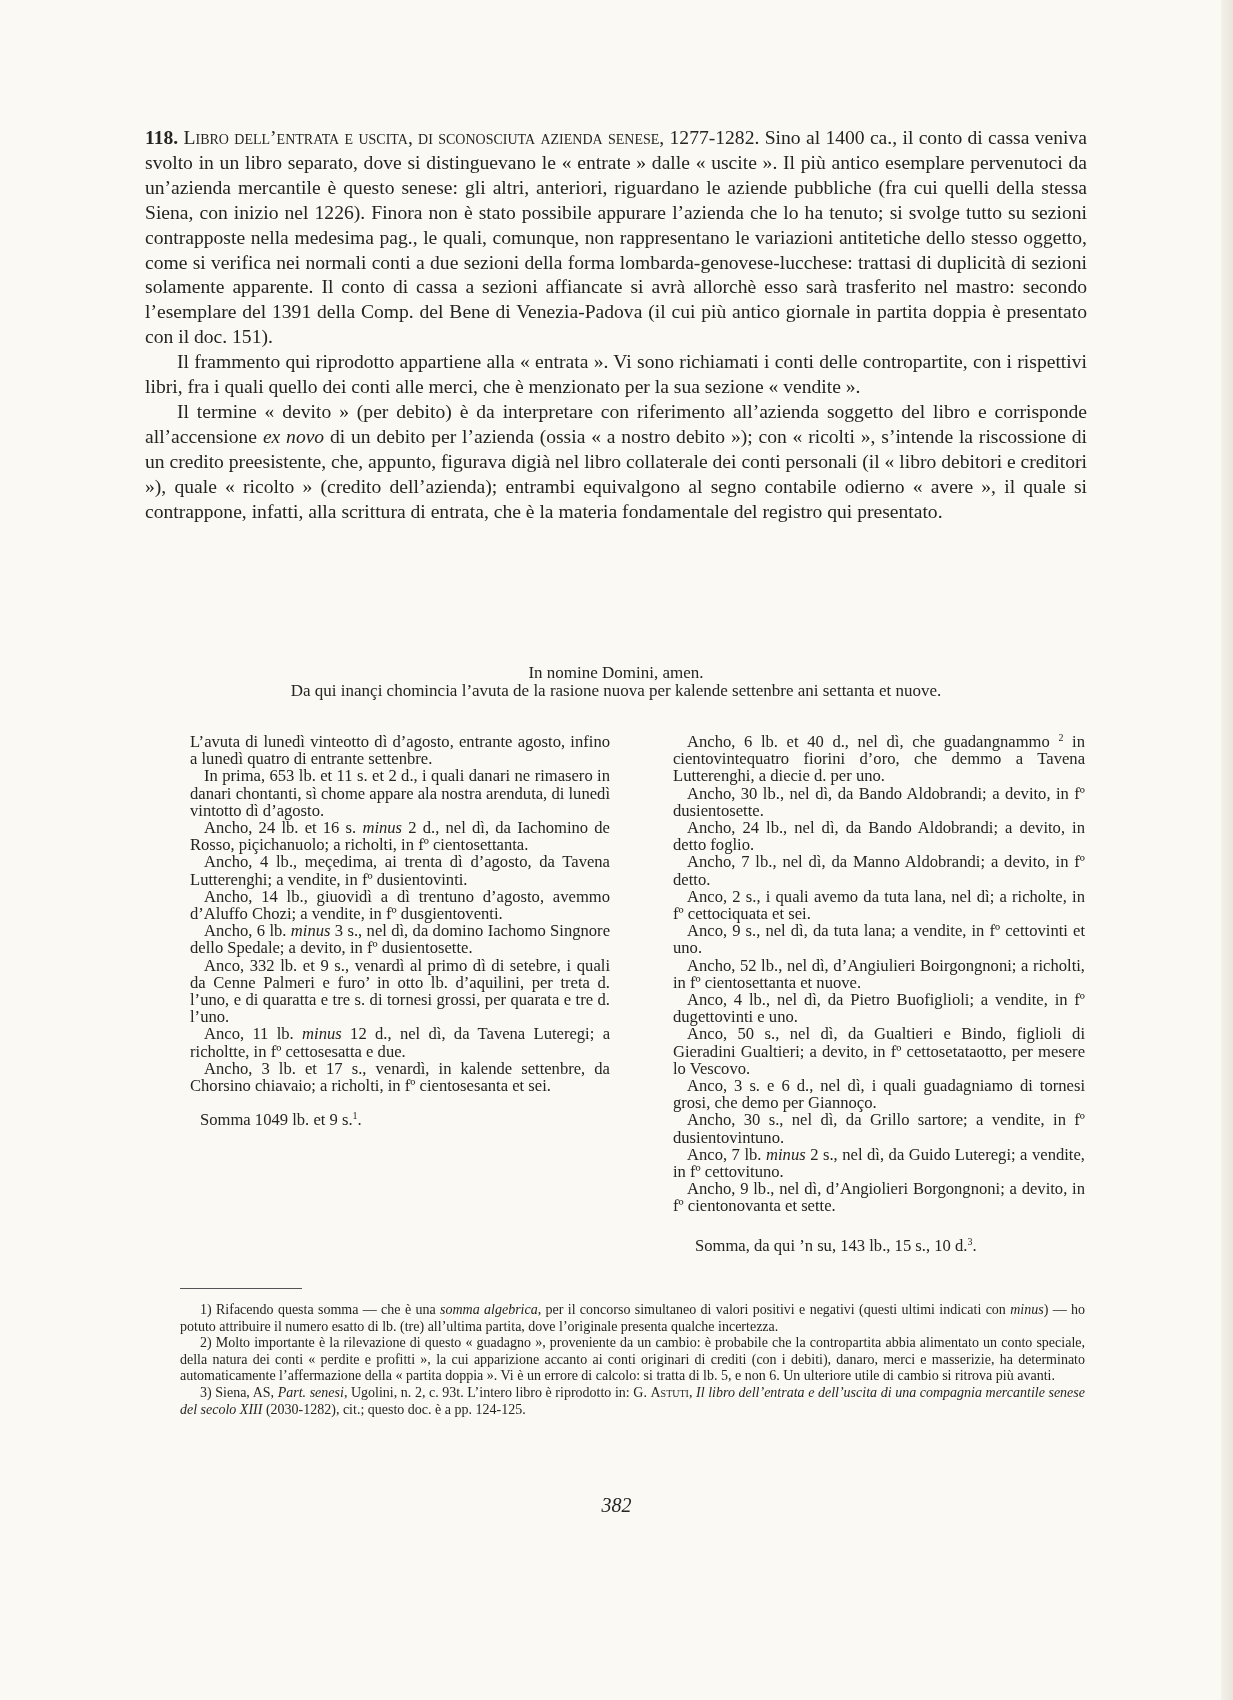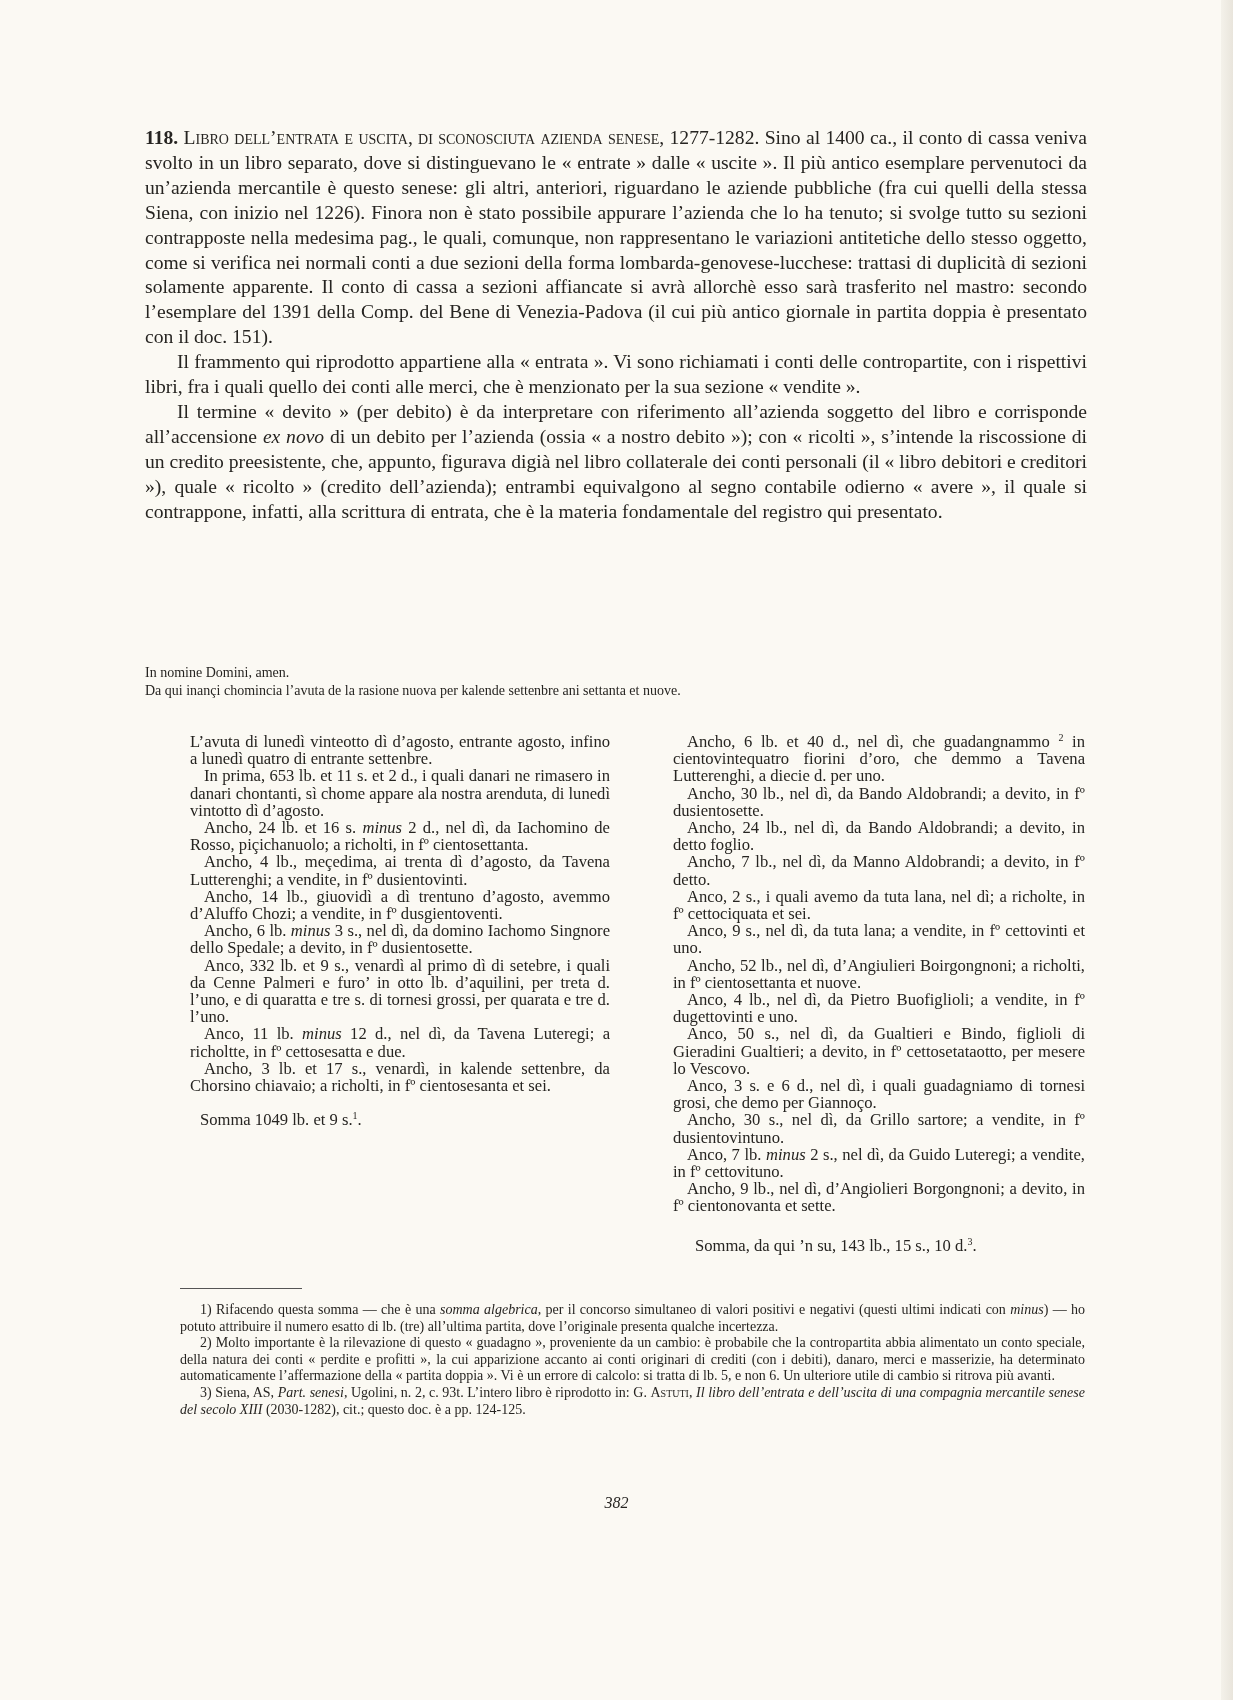--- a/index.html
+++ b/index.html
@@ -17,21 +17,21 @@
   .intro {
     position: absolute; left: 145px; top: 126px; width: 942px;
     font-size: 19.6px; line-height: 24.9px; text-align: justify;
   }
   .intro p { margin: 0; }
   .intro p.indent { text-indent: 32px; }
   .sc { font-variant: small-caps; }
   .num { font-weight: bold; }
   .heading-block {
     position: absolute; left: 145px; top: 664px; width: 942px;
-    font-size: 14px; line-height: 18px;
+    text-align: center; font-size: 17px; line-height: 18px;
   }
   .col {
     position: absolute; top: 733px; width: 420px;
     font-size: 16.6px; line-height: 17.2px; text-align: justify;
   }
   .col.left { left: 182px; margin-left: 8px; }
   .col.right { left: 673px; width: 412px; }
   .col p { margin: 0; text-indent: 14px; }
   .col p.noindent { text-indent: 0; }
   .somma { margin-top: 17px !important; text-indent: 0 !important; padding-left: 10px; }
@@ -39,21 +39,21 @@
   sup { font-size: 10px; vertical-align: 6px; line-height: 0; }
   i { font-style: italic; }
   .rule { position: absolute; left: 180px; top: 1288px; width: 122px; border-top: 1.4px solid #555; }
   .footnotes {
     position: absolute; left: 180px; top: 1302px; width: 905px;
     font-size: 14px; line-height: 16.6px; text-align: justify;
   }
   .footnotes p { margin: 0; text-indent: 20px; }
   .page-number {
     position: absolute; left: 0; width: 1233px; top: 1494px; text-align: center;
-    font-style: italic; font-size: 16px;
+    font-style: italic; font-size: 20px;
   }
 </style>
 </head>
 <body>
 
 <div class="right-edge"></div>
 
 <div class="intro">
   <p>
     <span class="num">118.</span>

